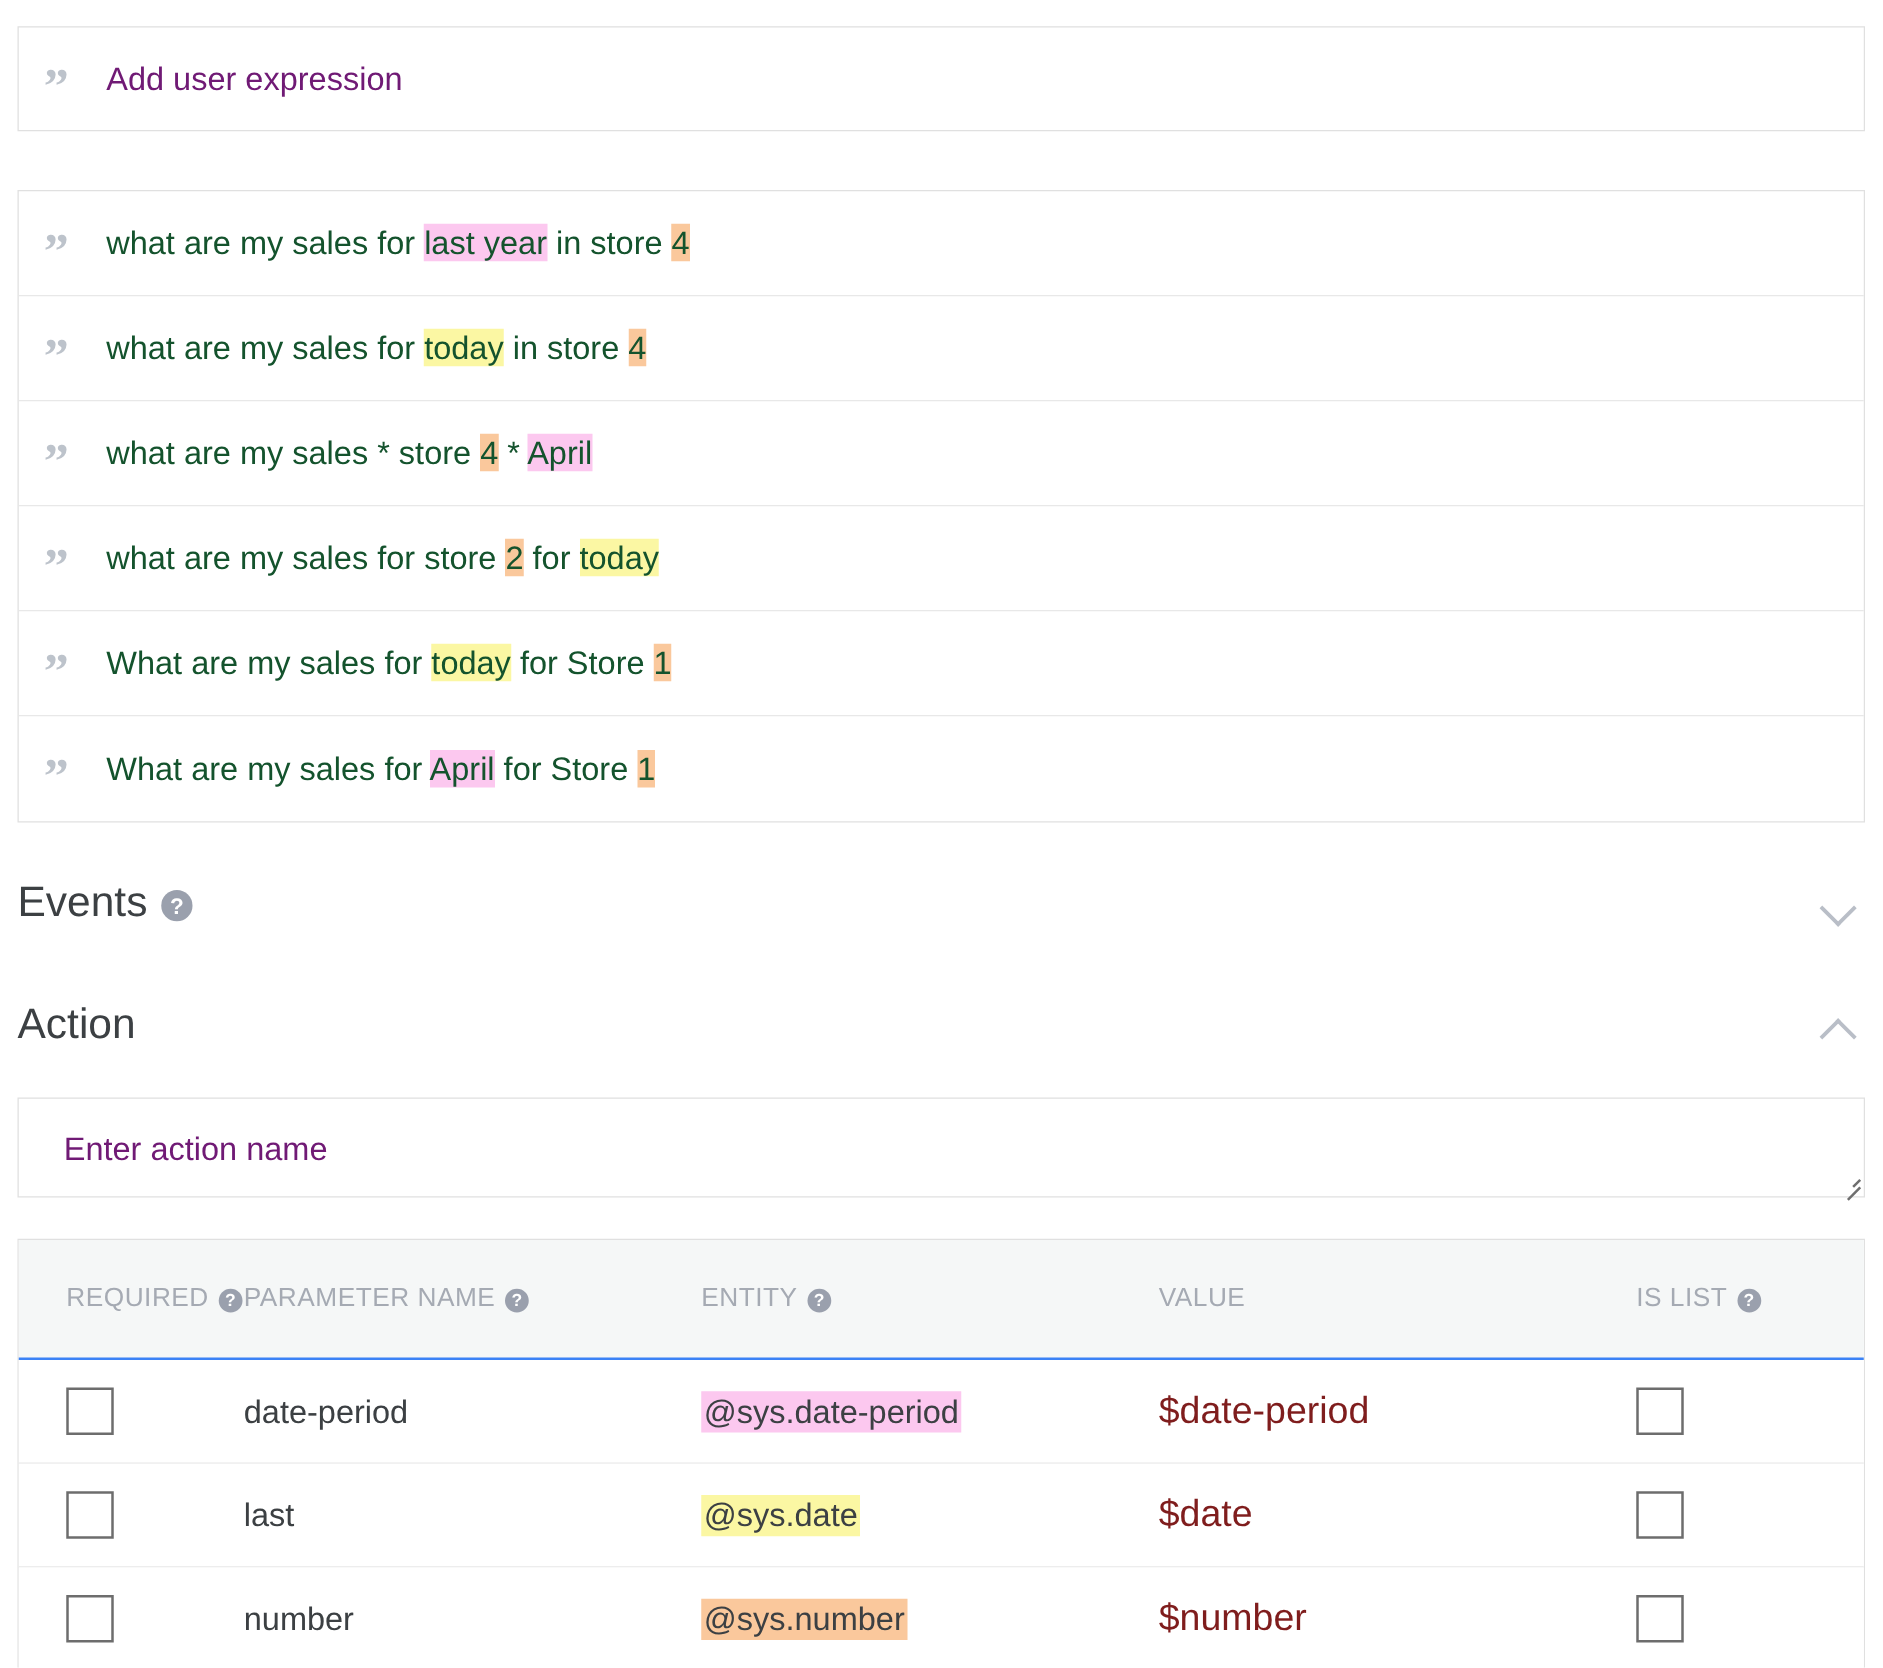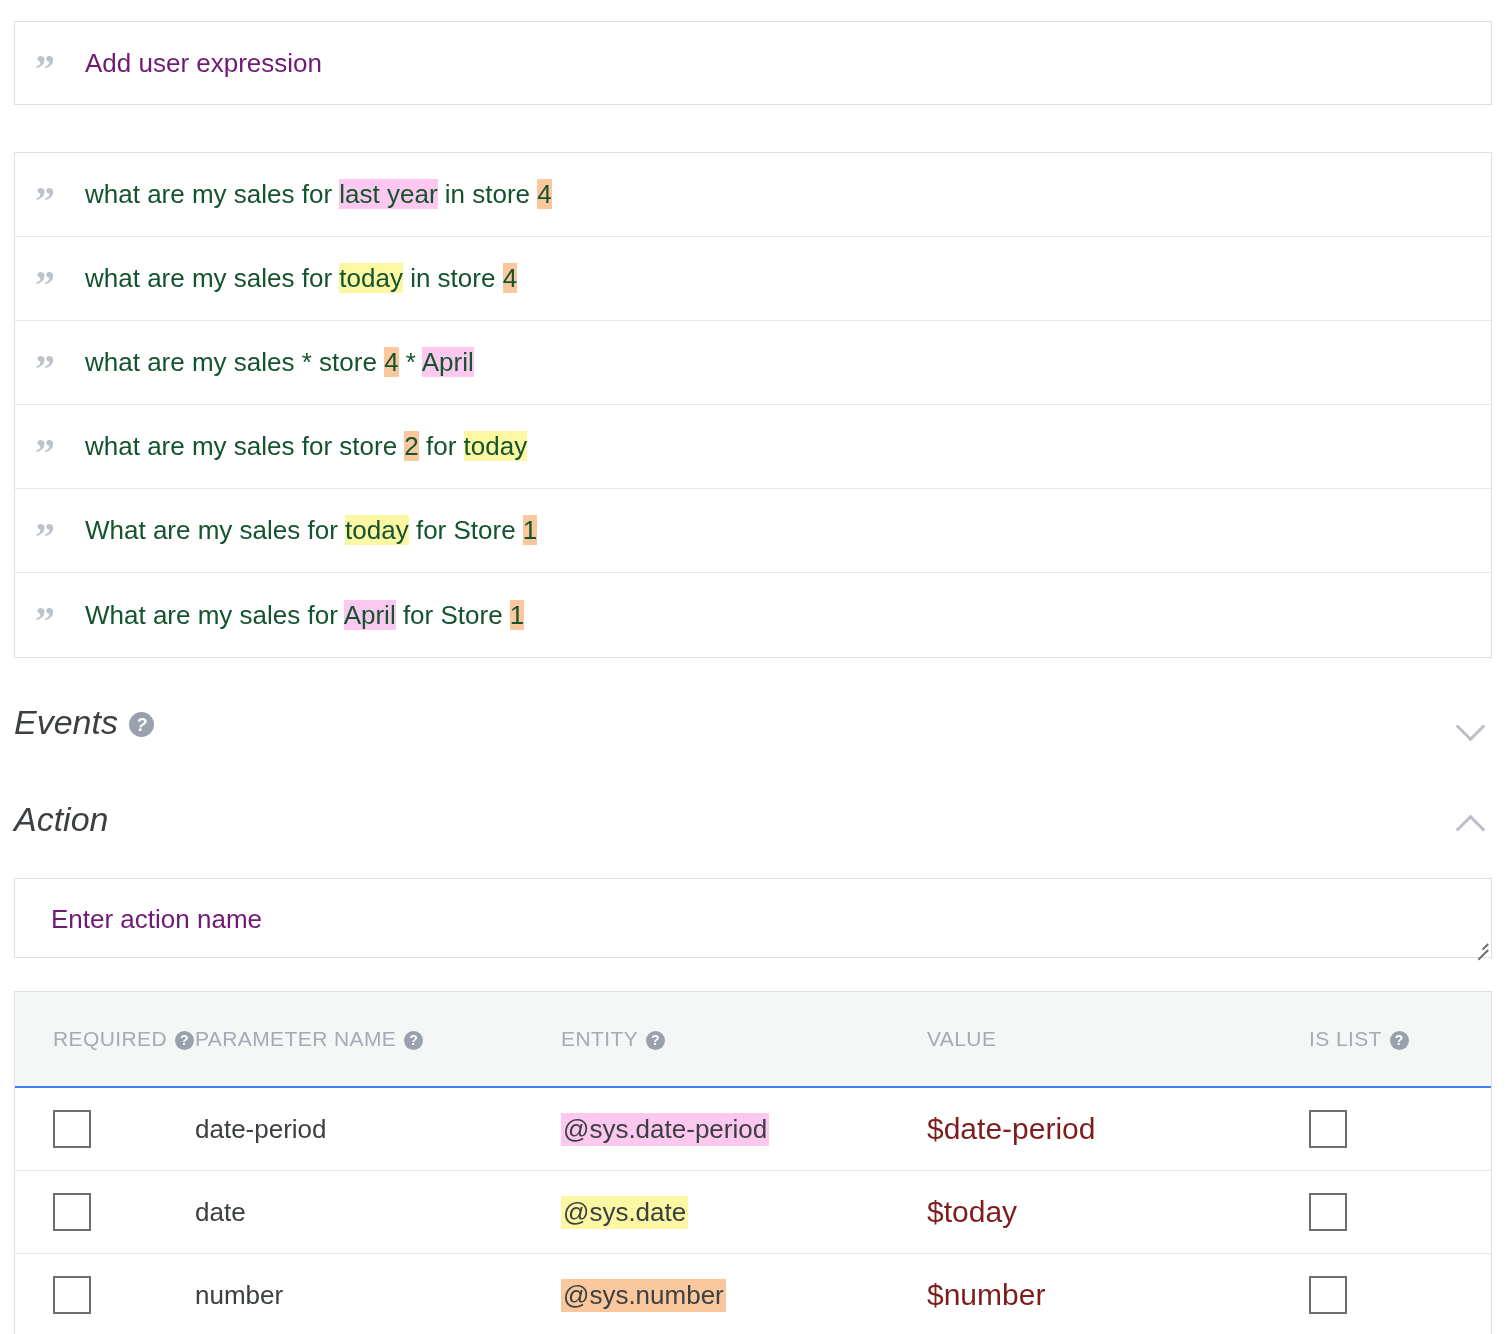--- a/index.html
+++ b/index.html
@@ -88,21 +88,20 @@
   .hl-orange { background: #fac89c; }
 
   
   .section-header {
     position: absolute;
     left: 14px;
     width: 1478px;
     display: flex;
     align-items: center;
     justify-content: space-between;
-    font-style: italic;
   }
   .section-title {
     font-size: 34px;
     color: #3c4043;
     font-weight: 400;
     display: flex;
     align-items: center;
   }
   .help-icon {
     display: inline-flex;
@@ -361,27 +360,27 @@
       <div class="td c-islist">
         <span class="checkbox"></span>
       </div>
     </div>
 
     <div class="param-row">
       <div class="td c-required">
         <span class="checkbox"></span>
       </div>
       <div class="td c-paramname">
-        <span>date</span>
+        <span>last</span>
       </div>
       <div class="td c-entity">
         <span class="entity-chip hl-yellow">@sys.date</span>
       </div>
       <div class="td c-value">
-        <span class="value-link">$today</span>
+        <span class="value-link">$date</span>
       </div>
       <div class="td c-islist">
         <span class="checkbox"></span>
       </div>
     </div>
 
     <div class="param-row">
       <div class="td c-required">
         <span class="checkbox"></span>
       </div>

